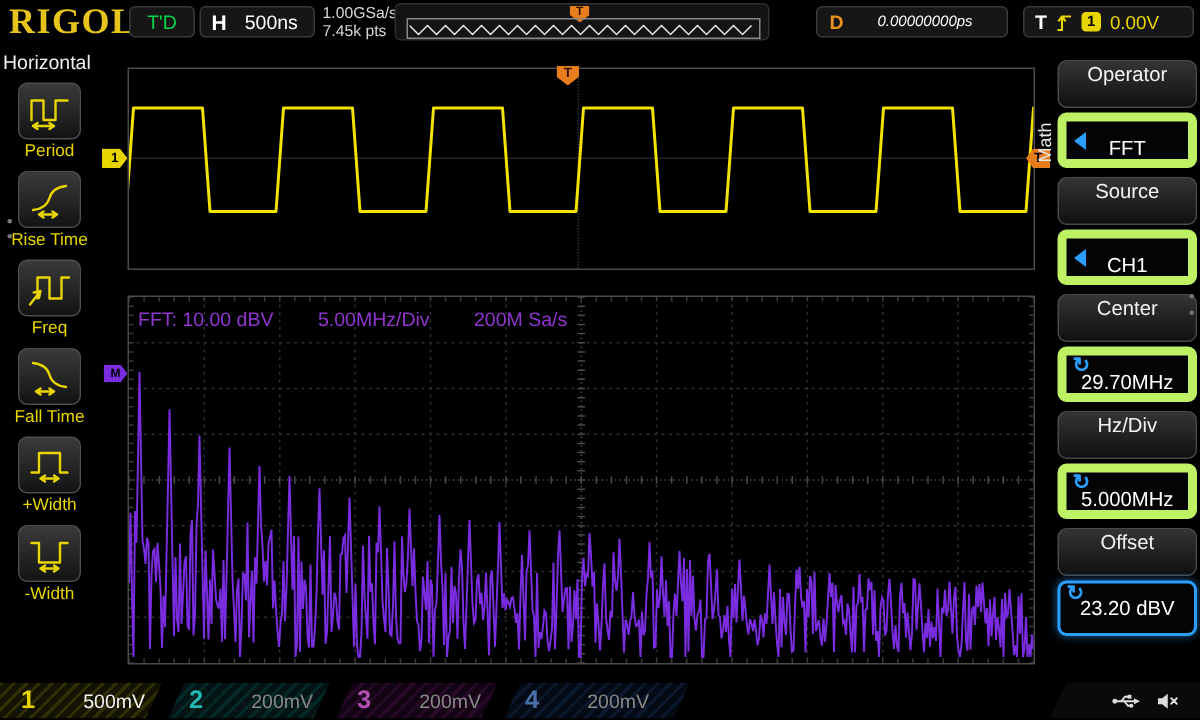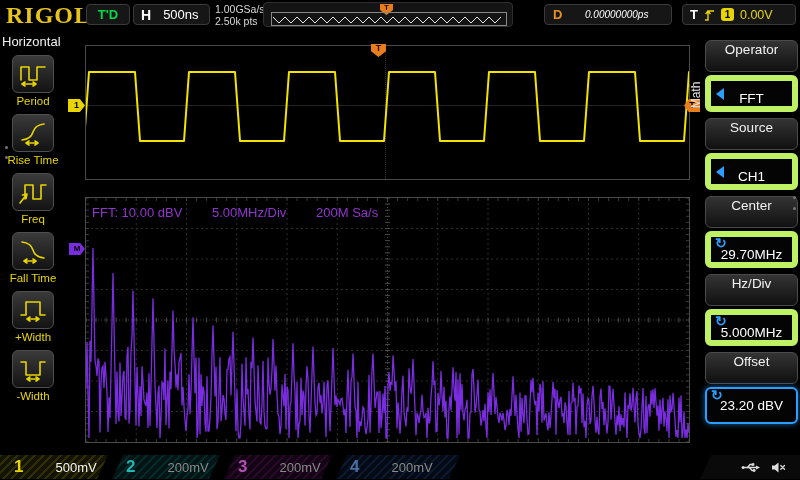--- a/index.html
+++ b/index.html
@@ -4,21 +4,21 @@
 <style>
   * { margin:0; padding:0; box-sizing:border-box; }
   body { background:#222; font-family:"Liberation Sans", sans-serif; }
   .screen { position:relative; width:800px; height:480px; background:#000; overflow:hidden;
             font-family:"Liberation Sans", sans-serif; }
 
   
   .logo { position:absolute; left:6px; top:2px; font-family:"Liberation Serif", serif;
           font-weight:bold; font-size:24px; color:#e6c41c; letter-spacing:1px; }
   .badge-td { position:absolute; left:86px; top:4px; width:44px; height:21px; background:#161616;
-              border:1px solid #3a3a3a; border-radius:4px; color:#00d84a; font-weight:bold;
+              border:1px solid #3a3a3a; border-radius:4px; color:#00d84a; font-weight:normal;
               font-size:13px; text-align:center; line-height:19px; }
   .hbox { position:absolute; left:133px; top:4px; width:77px; height:21px; background:#161616;
           border:1px solid #3a3a3a; border-radius:4px; display:flex; align-items:center; color:#fff; }
   .hbox .hl { font-weight:bold; font-size:14px; margin-left:7px; }
   .hbox .hv { font-size:13px; margin-left:12px; }
   .srate { position:absolute; left:215px; top:3px; font-size:10.5px; line-height:12px; color:#d8d8d8; }
   .preview { position:absolute; left:263px; top:2px; width:250px; height:25px; background:#141414;
              border:1px solid #2e2e2e; border-radius:4px; }
   .pv-box { position:absolute; left:7px; top:9px; width:236px; height:14px; border:1px solid #888; }
   .pv-box svg { position:absolute; left:1px; top:1px; }
@@ -107,21 +107,21 @@
 <div class="screen">
 
   <div class="logo">RIGOL</div>
   <div class="badge-td">T'D</div>
   <div class="hbox">
     <span class="hl">H</span>
     <span class="hv">500ns</span>
   </div>
   <div class="srate">
     <div>1.00GSa/s</div>
-    <div>2.50k pts</div>
+    <div>7.45k pts</div>
   </div>
   <div class="preview">
     <div class="tflag tflag-pv">T</div>
     <div class="pv-box">
       <svg id="pv-svg" width="232" height="12">
           <path d="M0,3 L6,9 L12,3 L18,9 L24,3 L30,9 L36,3 L42,9 L48,3 L54,9 L60,3 L66,9 L72,3 L78,9 L84,3 L90,9 L96,3 L102,9 L108,3 L114,9 L120,3 L126,9 L132,3 L138,9 L144,3 L150,9 L156,3 L162,9 L168,3 L174,9 L180,3 L186,9 L192,3 L198,9 L204,3 L210,9 L216,3 L222,9 L228,3 " stroke="#e8e8e8" fill="none" stroke-width="1"></path>
         </svg>
     </div>
   </div>
   <div class="dbox">

